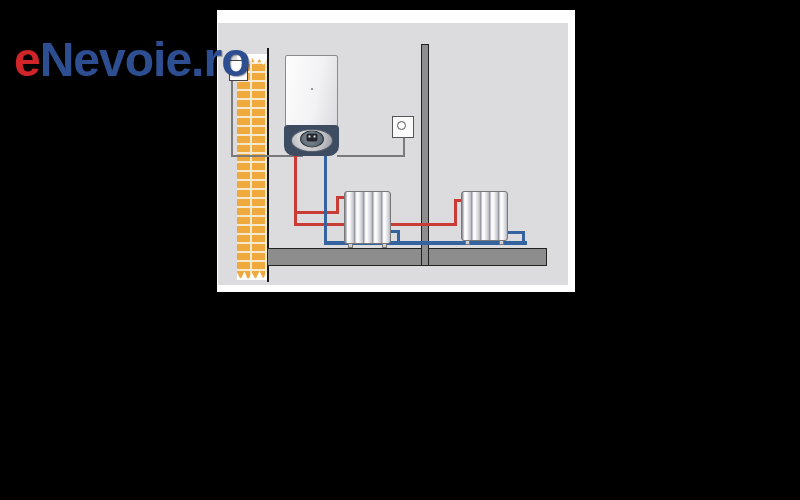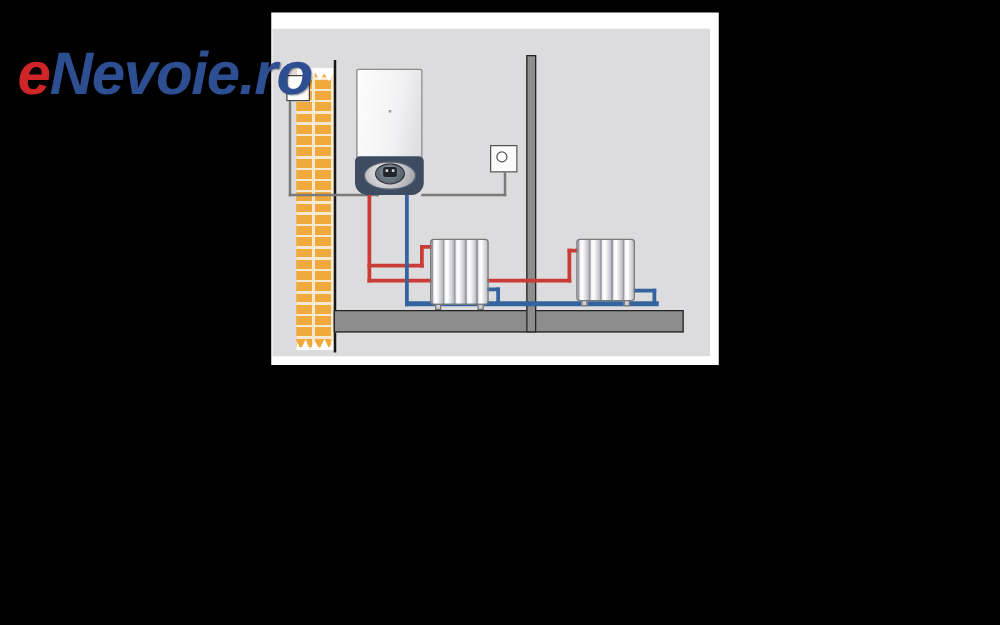--- a/index.html
+++ b/index.html
@@ -84,21 +84,21 @@
     background:repeating-linear-gradient(to right,
       #9a9aa2 0px,#9a9aa2 1px,#f2f2f5 2px,#ffffff 4px,#d8d8de 7px,#b9b9c2 9px);}
   #radiator-1{left:344px;top:191px;width:47px;height:53px;}
   #radiator-2{left:461px;top:191px;width:47px;height:50px;}
   .rad-foot{background:#d0d0d6;border:1px solid #777;box-sizing:border-box;width:5px;height:6px;}
   #rad1-foot-l{left:348px;top:242px;} #rad1-foot-r{left:382px;top:242px;}
   #rad2-foot-l{left:465px;top:239px;} #rad2-foot-r{left:499px;top:239px;}
 
   
   #logo{left:14px;top:36px;font-size:48px;font-weight:bold;letter-spacing:-1px;line-height:1;
-    text-shadow:1px 1px 1px rgba(0,0,0,0.35);white-space:nowrap;font-style:italic;}
+    text-shadow:1px 1px 1px rgba(0,0,0,0.35);white-space:nowrap;}
   #logo .lg-red{color:#cf2428;}
   #logo .lg-blue{color:#2e4e92;}
   #logo{z-index:30;}
   #canvas-white{z-index:1;} #diagram-bg{z-index:2;}
   .lvl3{z-index:3;} .lvl4{z-index:4;} .lvl5{z-index:5;} .lvl6{z-index:6;} .lvl7{z-index:7;} .lvl8{z-index:8;}
 </style>
 </head>
 <body>
 
 <div id="stage">

